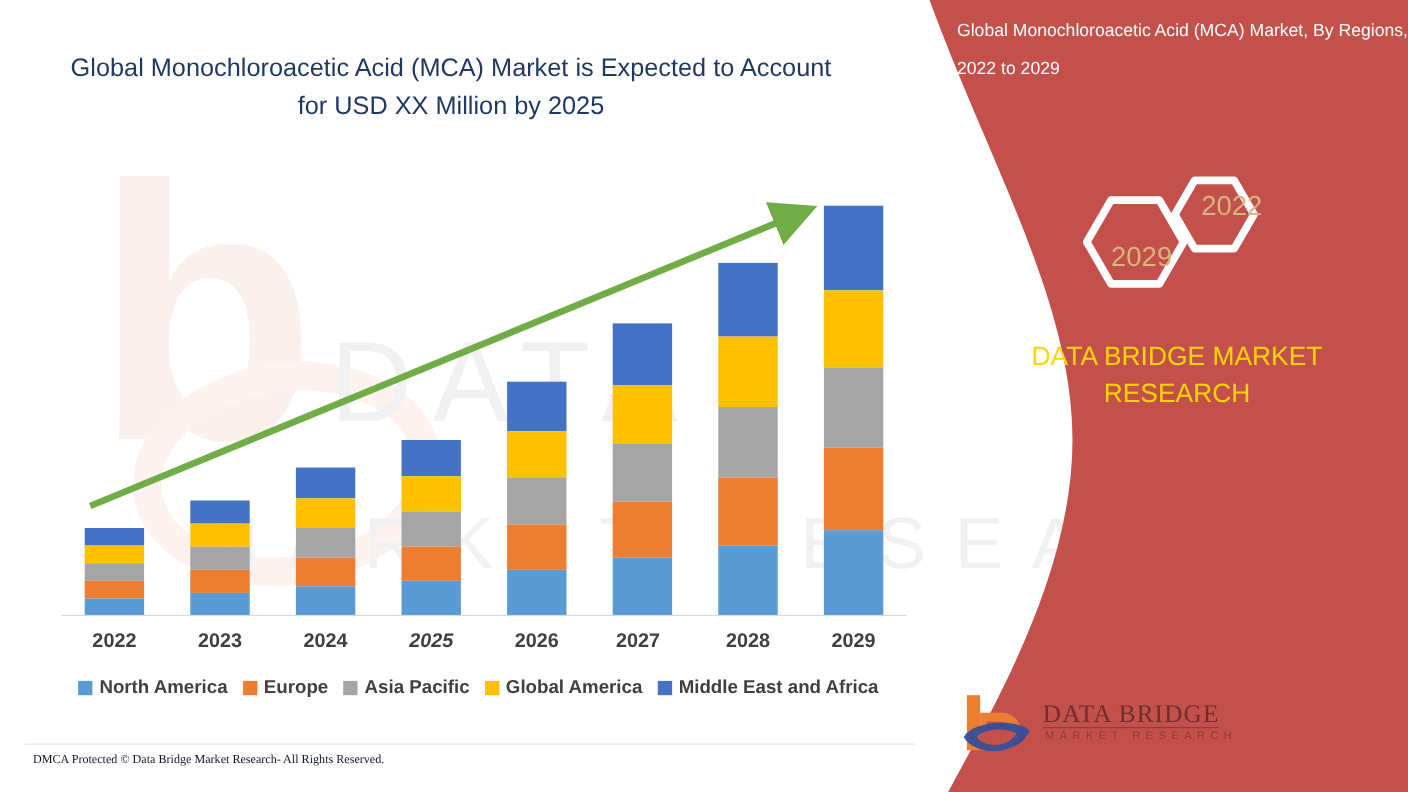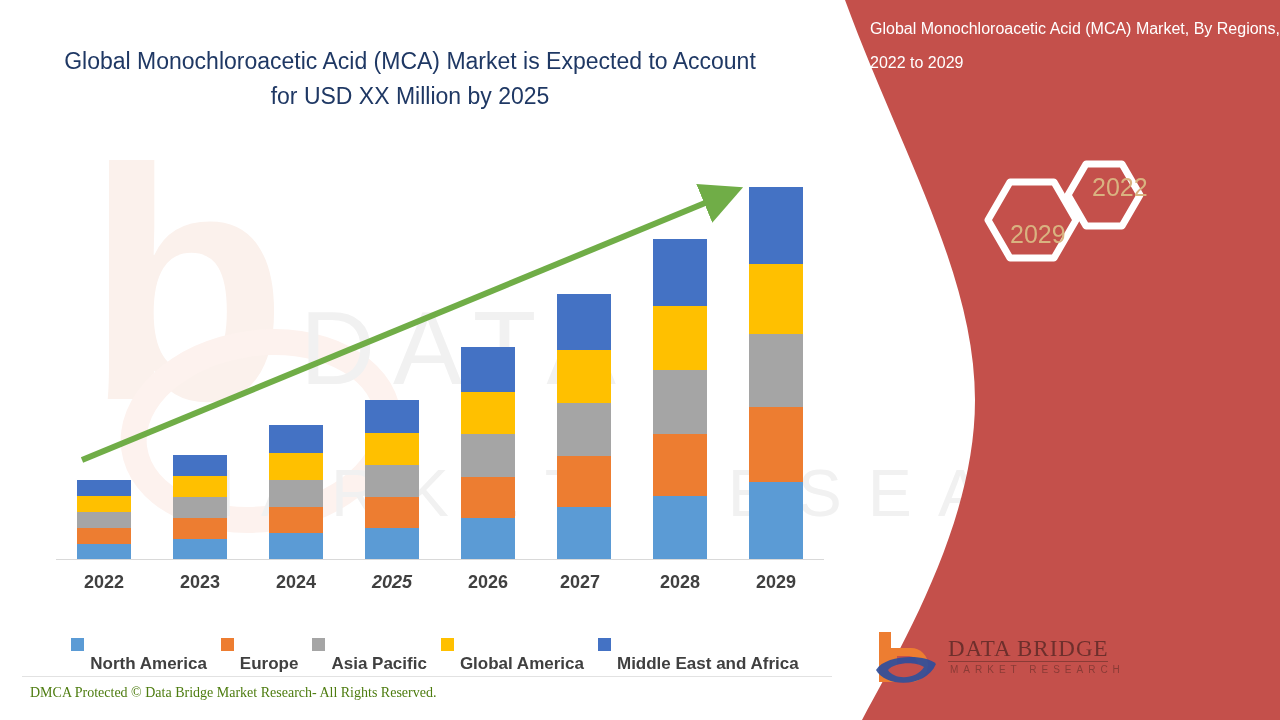--- a/index.html
+++ b/index.html
@@ -141,21 +141,20 @@
     width: 13px;
     height: 13px;
     flex: 0 0 auto;
   }
   .legend-label {
     font-size: 17px;
     font-weight: 700;
     color: #404040;
     white-space: nowrap;
     font-family: "Liberation Sans", sans-serif;
-    margin-top: 39px;
   }
 
   
   .arrow-svg {
     position: absolute;
     left: 0;
     top: 0;
     width: 1280px;
     height: 720px;
     pointer-events: none;
@@ -168,22 +167,22 @@
     top: 676px;
     width: 810px;
     height: 1px;
     background: #e2e2e2;
   }
   .footer-left {
     position: absolute;
     left: 30px;
     top: 685px;
     font-family: "Liberation Serif", serif;
-    font-size: 14px;
-    color: #4d7c0f;
+    font-size: 11px;
+    color: #0f172a;
     white-space: nowrap;
   }
   .footer-right {
     position: absolute;
     left: 460px;
     top: 686px;
     font-family: "Liberation Serif", serif;
     font-size: 12px;
     color: #2b2b2b;
     white-space: nowrap;
@@ -410,20 +409,24 @@
       <svg width="200" height="150" viewBox="0 0 200 150">
 
         <polygon points="8,75 30,37 74,37 96,75 74,113 30,113" fill="none" stroke="#ffffff" stroke-width="7" stroke-linejoin="round"></polygon>
 
         <polygon points="88,50 106,19 142,19 160,50 142,81 106,81" fill="none" stroke="#ffffff" stroke-width="7" stroke-linejoin="round"></polygon>
       </svg>
       <div class="hex-text hex-2022-text">2022</div>
       <div class="hex-text hex-2029-text">2029</div>
     </div>
 
+    <div class="brand-line">
+      <span>DATA BRIDGE MARKET</span><br>
+      <span>RESEARCH</span>
+    </div>
 
     <div class="logo-box">
       <svg width="76" height="66" viewBox="0 0 76 66">
 
         <rect x="9" y="4" width="12" height="50" fill="#ED7D31"></rect>
         <path d="M21,20 h20 a17,17 0 0 1 0,34 h-20 z" fill="#ED7D31"></path>
         <path d="M27,28 h12 a9,9 0 0 1 0,18 h-12 z" fill="#C4504B"></path>
 
         <path d="M6,42 C16,26 56,26 66,36 C56,60 16,60 6,42 Z" fill="#2E4D9B" opacity="0.92"></path>
         <path d="M18,42 C24,34 46,33 54,39 C46,52 24,52 18,42 Z" fill="#C4504B"></path>

